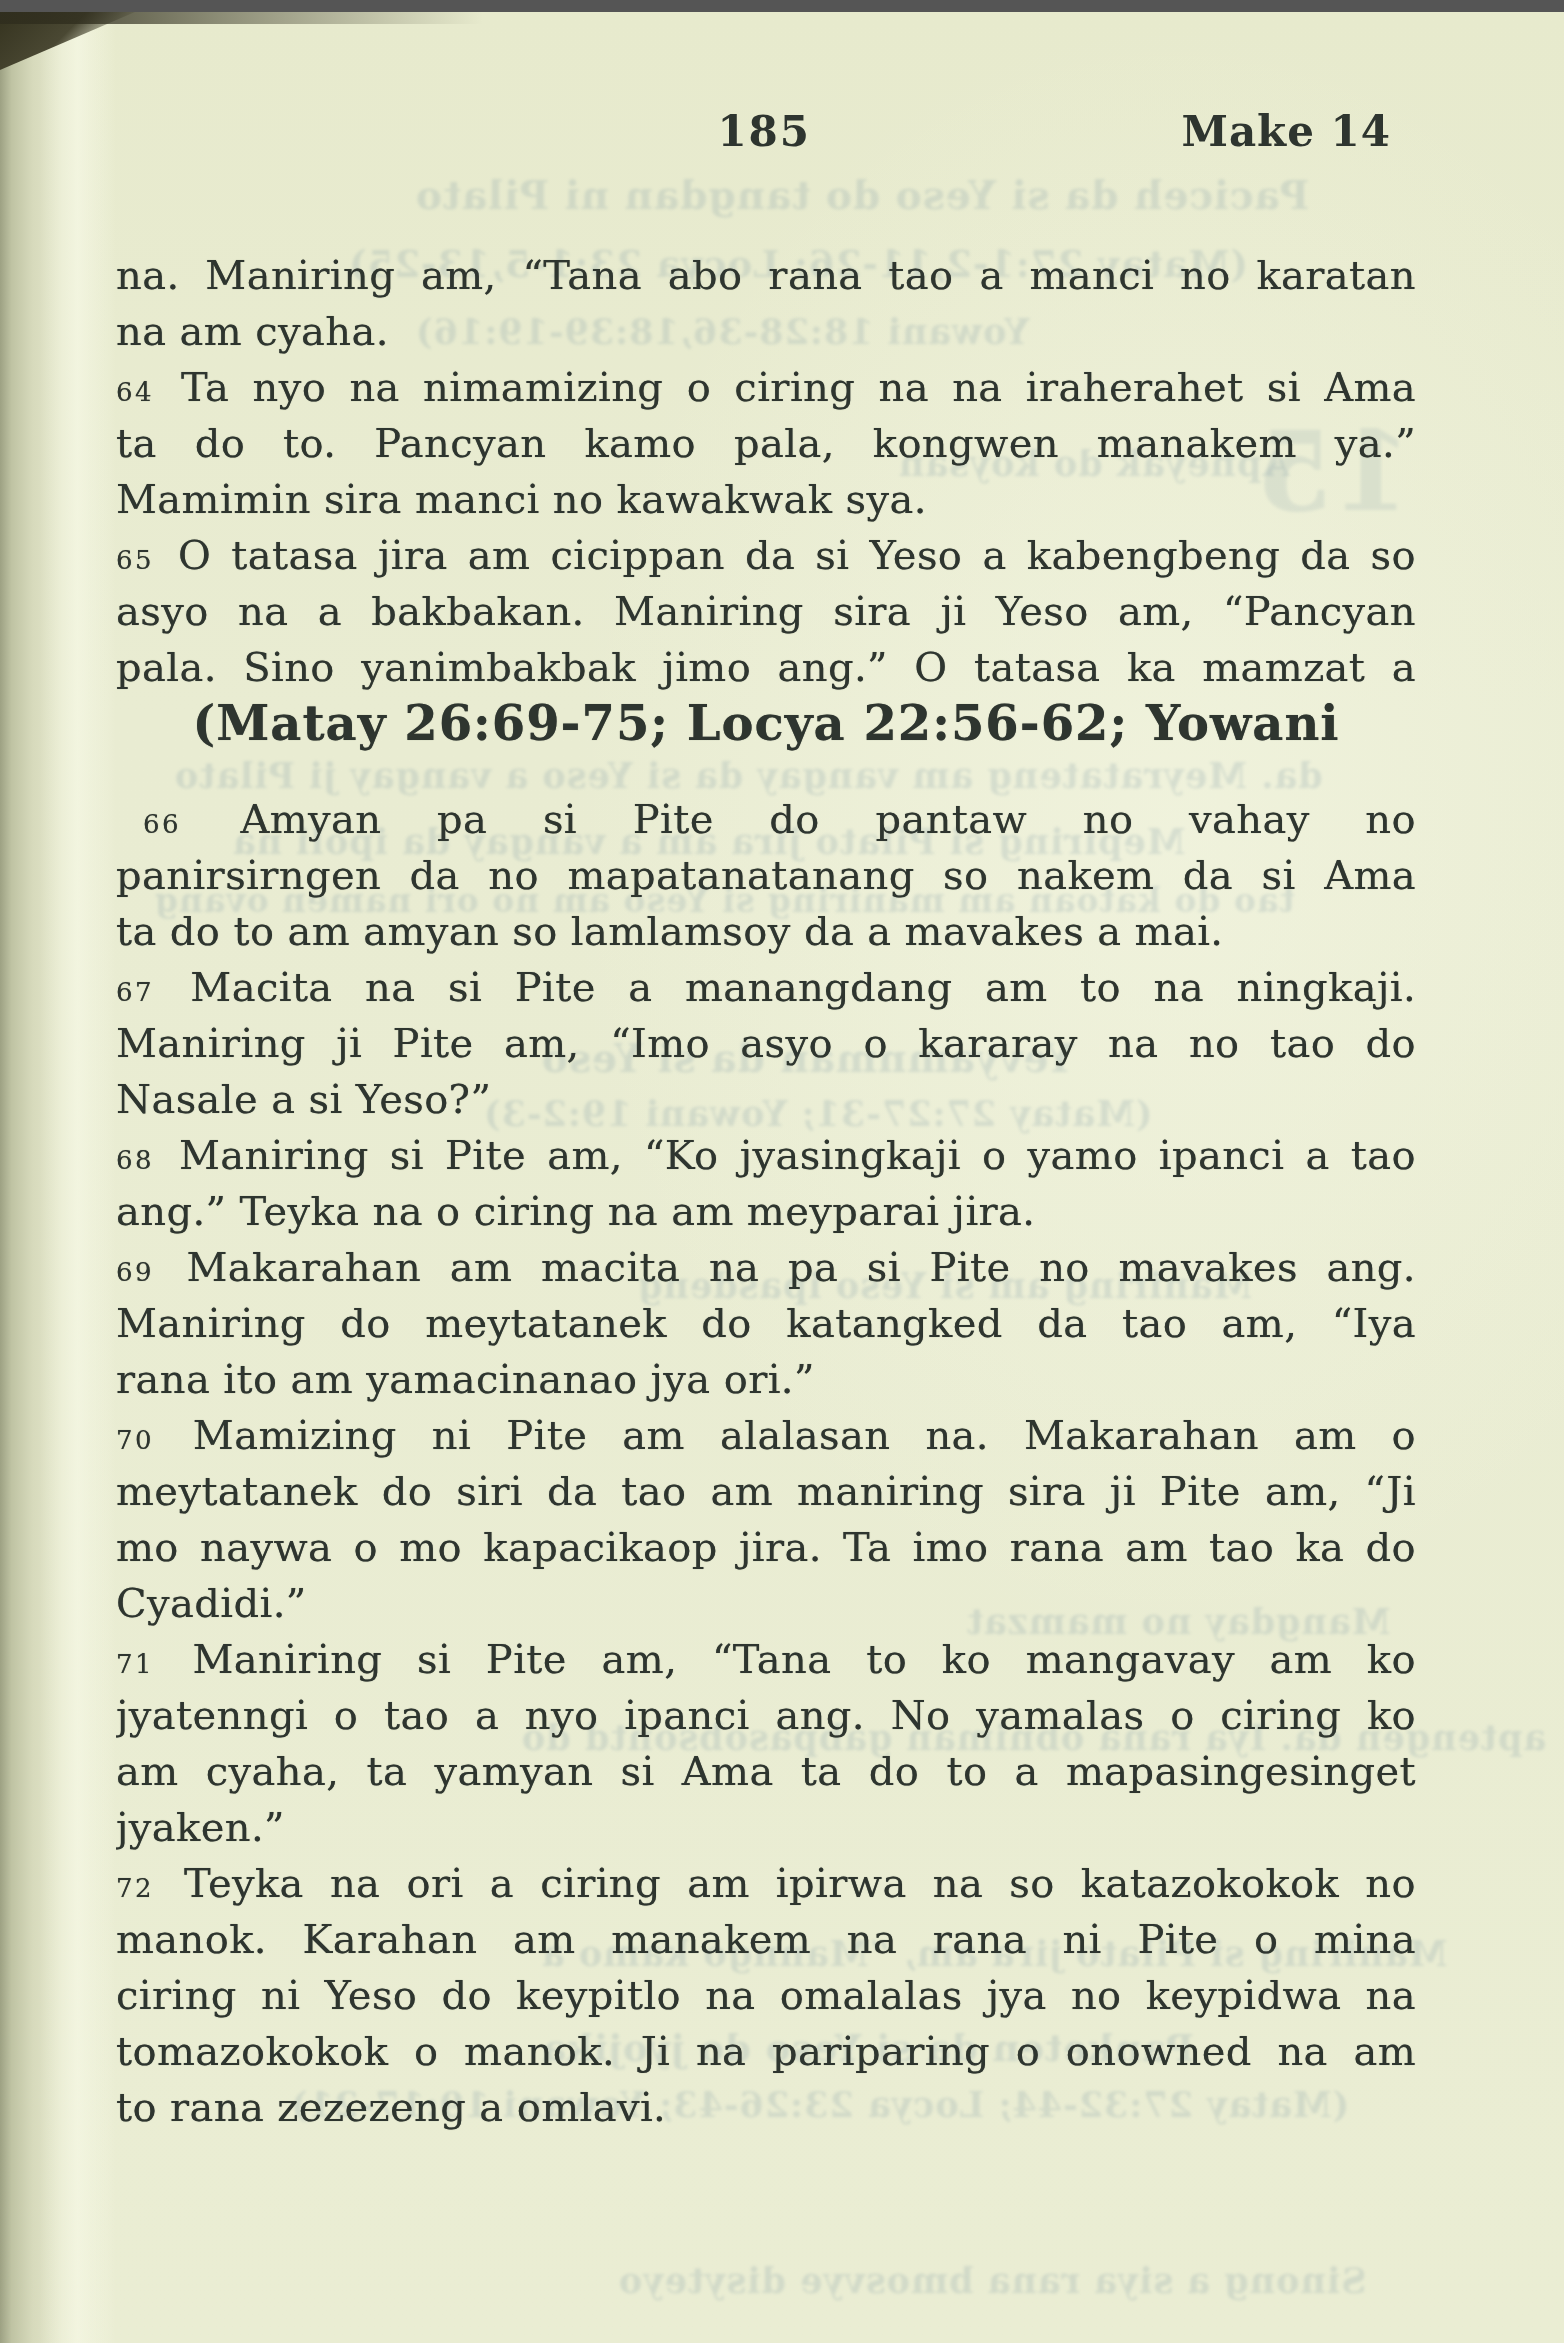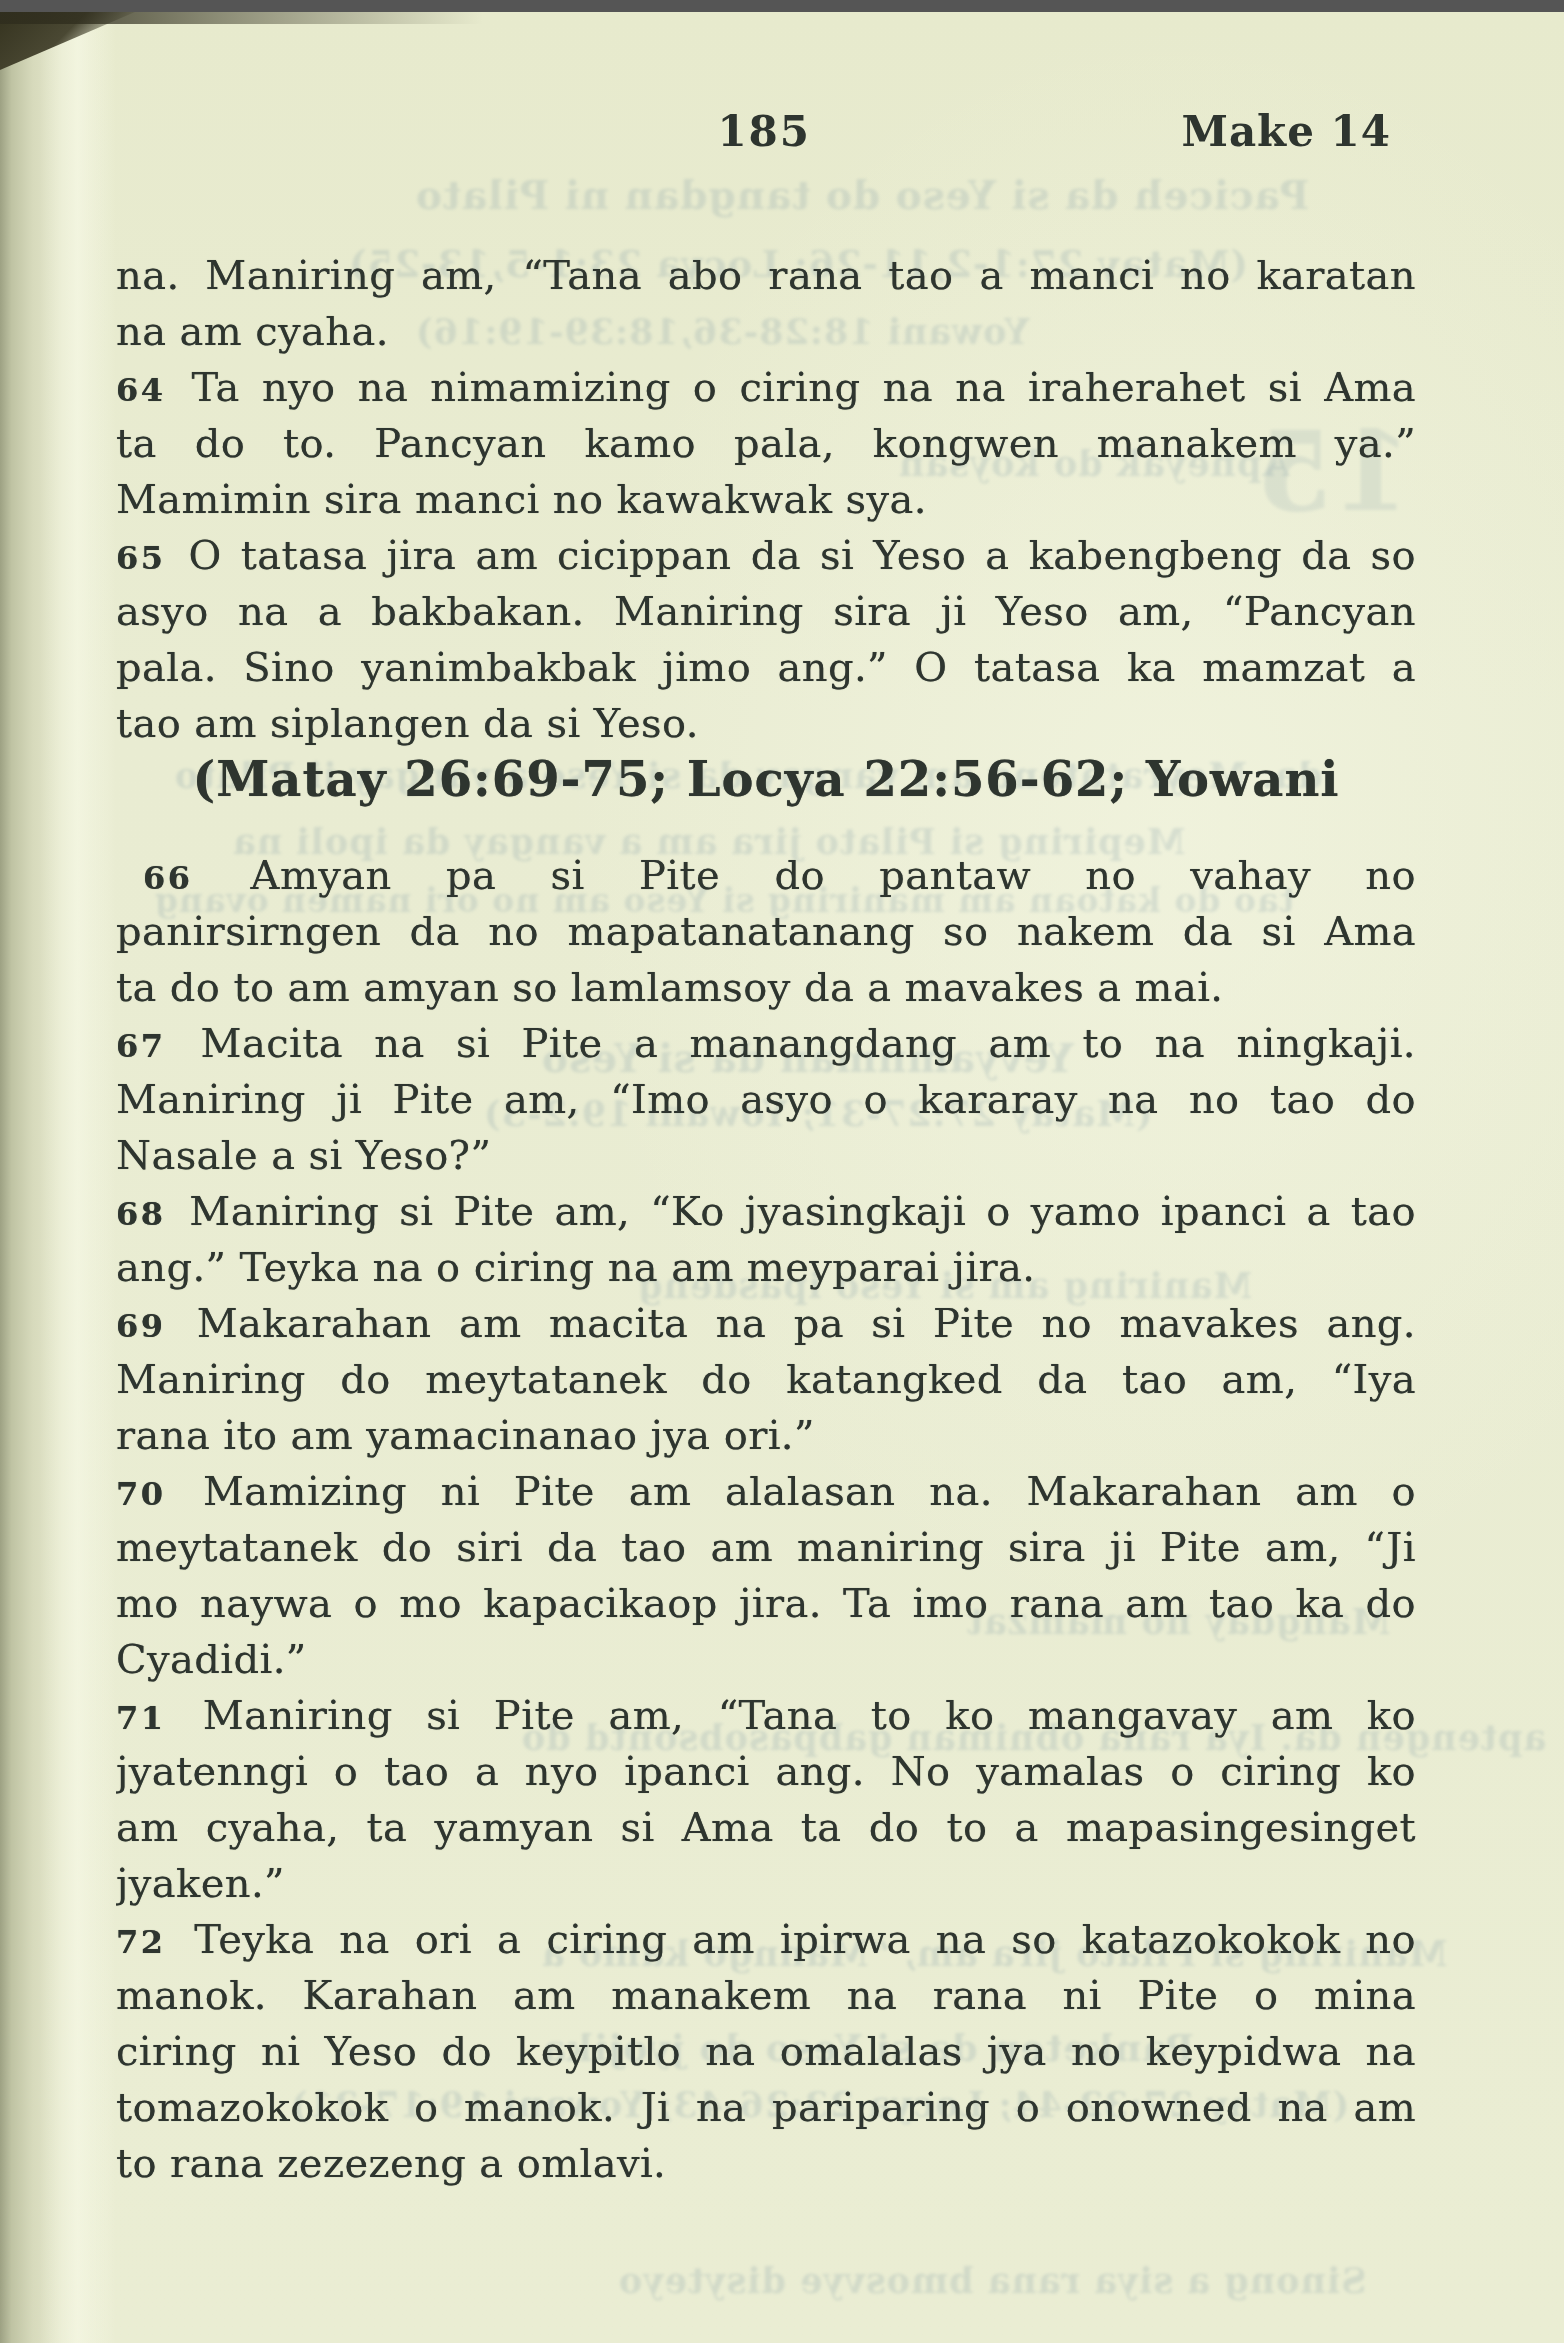--- a/index.html
+++ b/index.html
@@ -75,21 +75,21 @@
   .line.heading {
     text-align: center; font-weight: 700; font-size: 41px;
     margin-top: 18.3px; letter-spacing: 0.8px;
   }
   .line.ref {
     text-align: center; font-weight: 700; font-size: 48px;
     margin-bottom: 40px; letter-spacing: 1px;
   }
   .line.indent { padding-left: 27px; }
   .vnum {
-    font-weight: 700; font-size: 32px; letter-spacing: 2.4px; padding-right: 3.9px;
+    font-weight: 400; font-size: 26px; letter-spacing: 2.4px; padding-right: 3.9px;
   }
 </style>
 </head>
 <body>
 
 <div class="page">
 
   <div class="ghost-layer" id="ghost-layer">
       <div class="ghost" style="left: 415px; top: 160px; font-size: 39px;">Paciceh da si Yeso do tangdan ni Pilato</div>
       <div class="ghost" style="left: 348px; top: 230px; font-size: 37px;">(Matay 27:1-2,11-26; Locya 23:1-5,13-25)</div>
@@ -122,21 +122,20 @@
 
   <main class="text-block" id="lines">
       <div class="line just"><span>na. Maniring am, “Tana abo rana tao a manci no karatan</span></div>
       <div class="line left"><span>na am cyaha.</span></div>
       <div class="line just"><span class="vnum">64</span> <span>Ta nyo na nimamizing o ciring na na iraherahet si Ama</span></div>
       <div class="line just"><span>ta do to. Pancyan kamo pala, kongwen manakem ya.”</span></div>
       <div class="line left"><span>Mamimin sira manci no kawakwak sya.</span></div>
       <div class="line just"><span class="vnum">65</span> <span>O tatasa jira am cicippan da si Yeso a kabengbeng da so</span></div>
       <div class="line just"><span>asyo na a bakbakan. Maniring sira ji Yeso am, “Pancyan</span></div>
       <div class="line just"><span>pala. Sino yanimbakbak jimo ang.” O tatasa ka mamzat a</span></div>
-      <div class="line left"><span>tao am siplangen da si Yeso.</span></div>
       <div class="line ref"><span>(Matay 26:69-75; Locya 22:56-62; Yowani 18:15-18,25-27)</span></div>
       <div class="line just indent"><span class="vnum">66</span> <span>Amyan pa si Pite do pantaw no vahay no</span></div>
       <div class="line just"><span>panirsirngen da no mapatanatanang so nakem da si Ama</span></div>
       <div class="line left"><span>ta do to am amyan so lamlamsoy da a mavakes a mai.</span></div>
       <div class="line just"><span class="vnum">67</span> <span>Macita na si Pite a manangdang am to na ningkaji.</span></div>
       <div class="line just"><span>Maniring ji Pite am, “Imo asyo o kararay na no tao do</span></div>
       <div class="line left"><span>Nasale a si Yeso?”</span></div>
       <div class="line just"><span class="vnum">68</span> <span>Maniring si Pite am, “Ko jyasingkaji o yamo ipanci a tao</span></div>
       <div class="line left"><span>ang.” Teyka na o ciring na am meyparai jira.</span></div>
       <div class="line just"><span class="vnum">69</span> <span>Makarahan am macita na pa si Pite no mavakes ang.</span></div>

